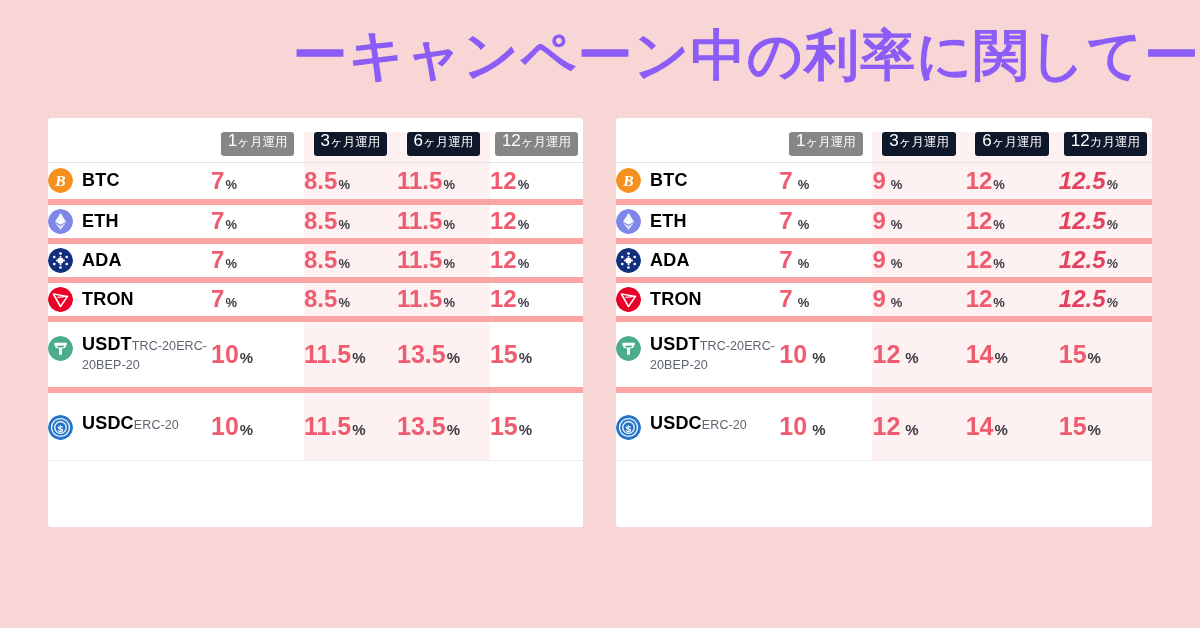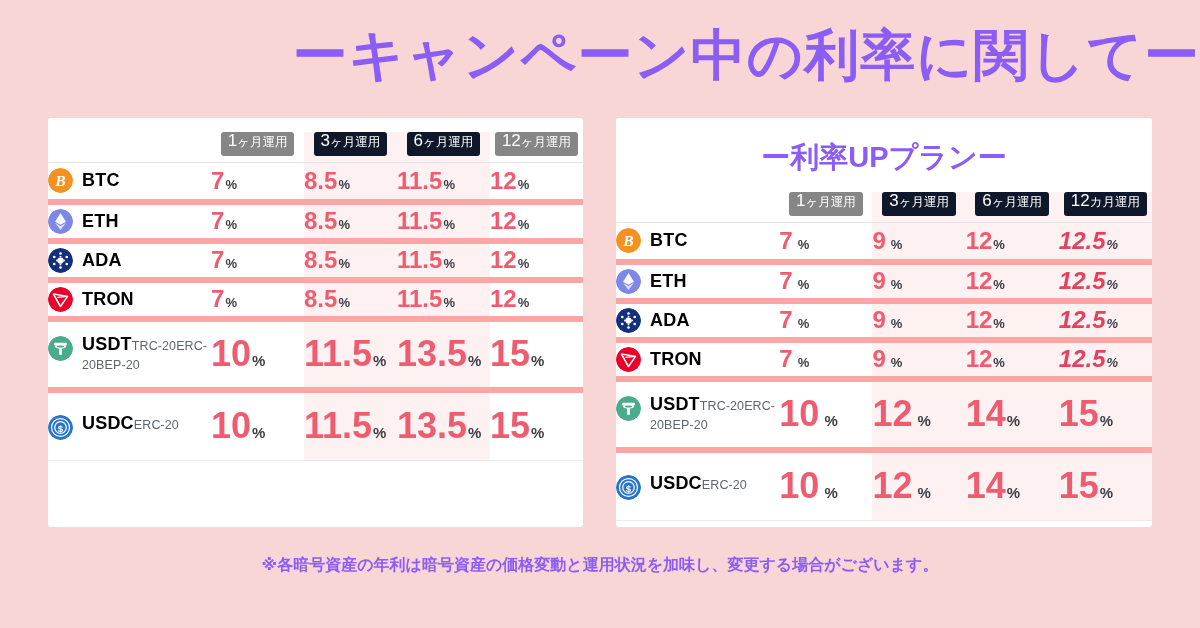--- a/index.html
+++ b/index.html
@@ -127,21 +127,21 @@
   .val {
     text-align: center;
     color: #ef5c70;
     font-weight: 700;
     white-space: nowrap;
     line-height: 1;
   }
   .val .num { font-size: 24px; }
   .val .pct { font-size: 13px; color: #3d3d45; margin-left: 1px; }
 
-  .val.big .num { font-size: 36px; }
+  .val.big .num { font-size: 25px; }
   .val.big .pct { font-size: 15px; }
 
   .val.deep { color: #e2425e; font-style: italic; }
 
   .val.sp .pct { margin-left: 5px; }
 
   
   .notes {
     position: absolute;
     left: 0;
@@ -298,21 +298,20 @@
             <td class="hl"><span class="val big"><span class="num">11.5</span><span class="pct">%</span></span></td>
             <td class="hl"><span class="val big"><span class="num">13.5</span><span class="pct">%</span></span></td>
             <td class=""><span class="val big"><span class="num">15</span><span class="pct">%</span></span></td>
           </tr>
         </tbody>
       </table>
     </div>
 </div>
 
 <div class="card card-right">
-  <div class="card-title">ー利率UPプランー</div>
   <div id="table-slot-1">
       <table class="rate-table">
         <colgroup>
           <col class="c-coin">
           <col class="c-val">
           <col class="c-val">
           <col class="c-val">
           <col class="c-val">
         </colgroup>
         <thead>
@@ -443,14 +442,13 @@
             <td class="hl"><span class="val big sp"><span class="num">12</span><span class="pct">%</span></span></td>
             <td class="hl"><span class="val big"><span class="num">14</span><span class="pct">%</span></span></td>
             <td class="hl"><span class="val big"><span class="num">15</span><span class="pct">%</span></span></td>
           </tr>
         </tbody>
       </table>
     </div>
 </div>
 
 <div class="notes">
-  <div>※各暗号資産の年利は暗号資産の価格変動と運用状況を加味し、変更する場合がございます。</div>
 </div>
 
 </body></html>

